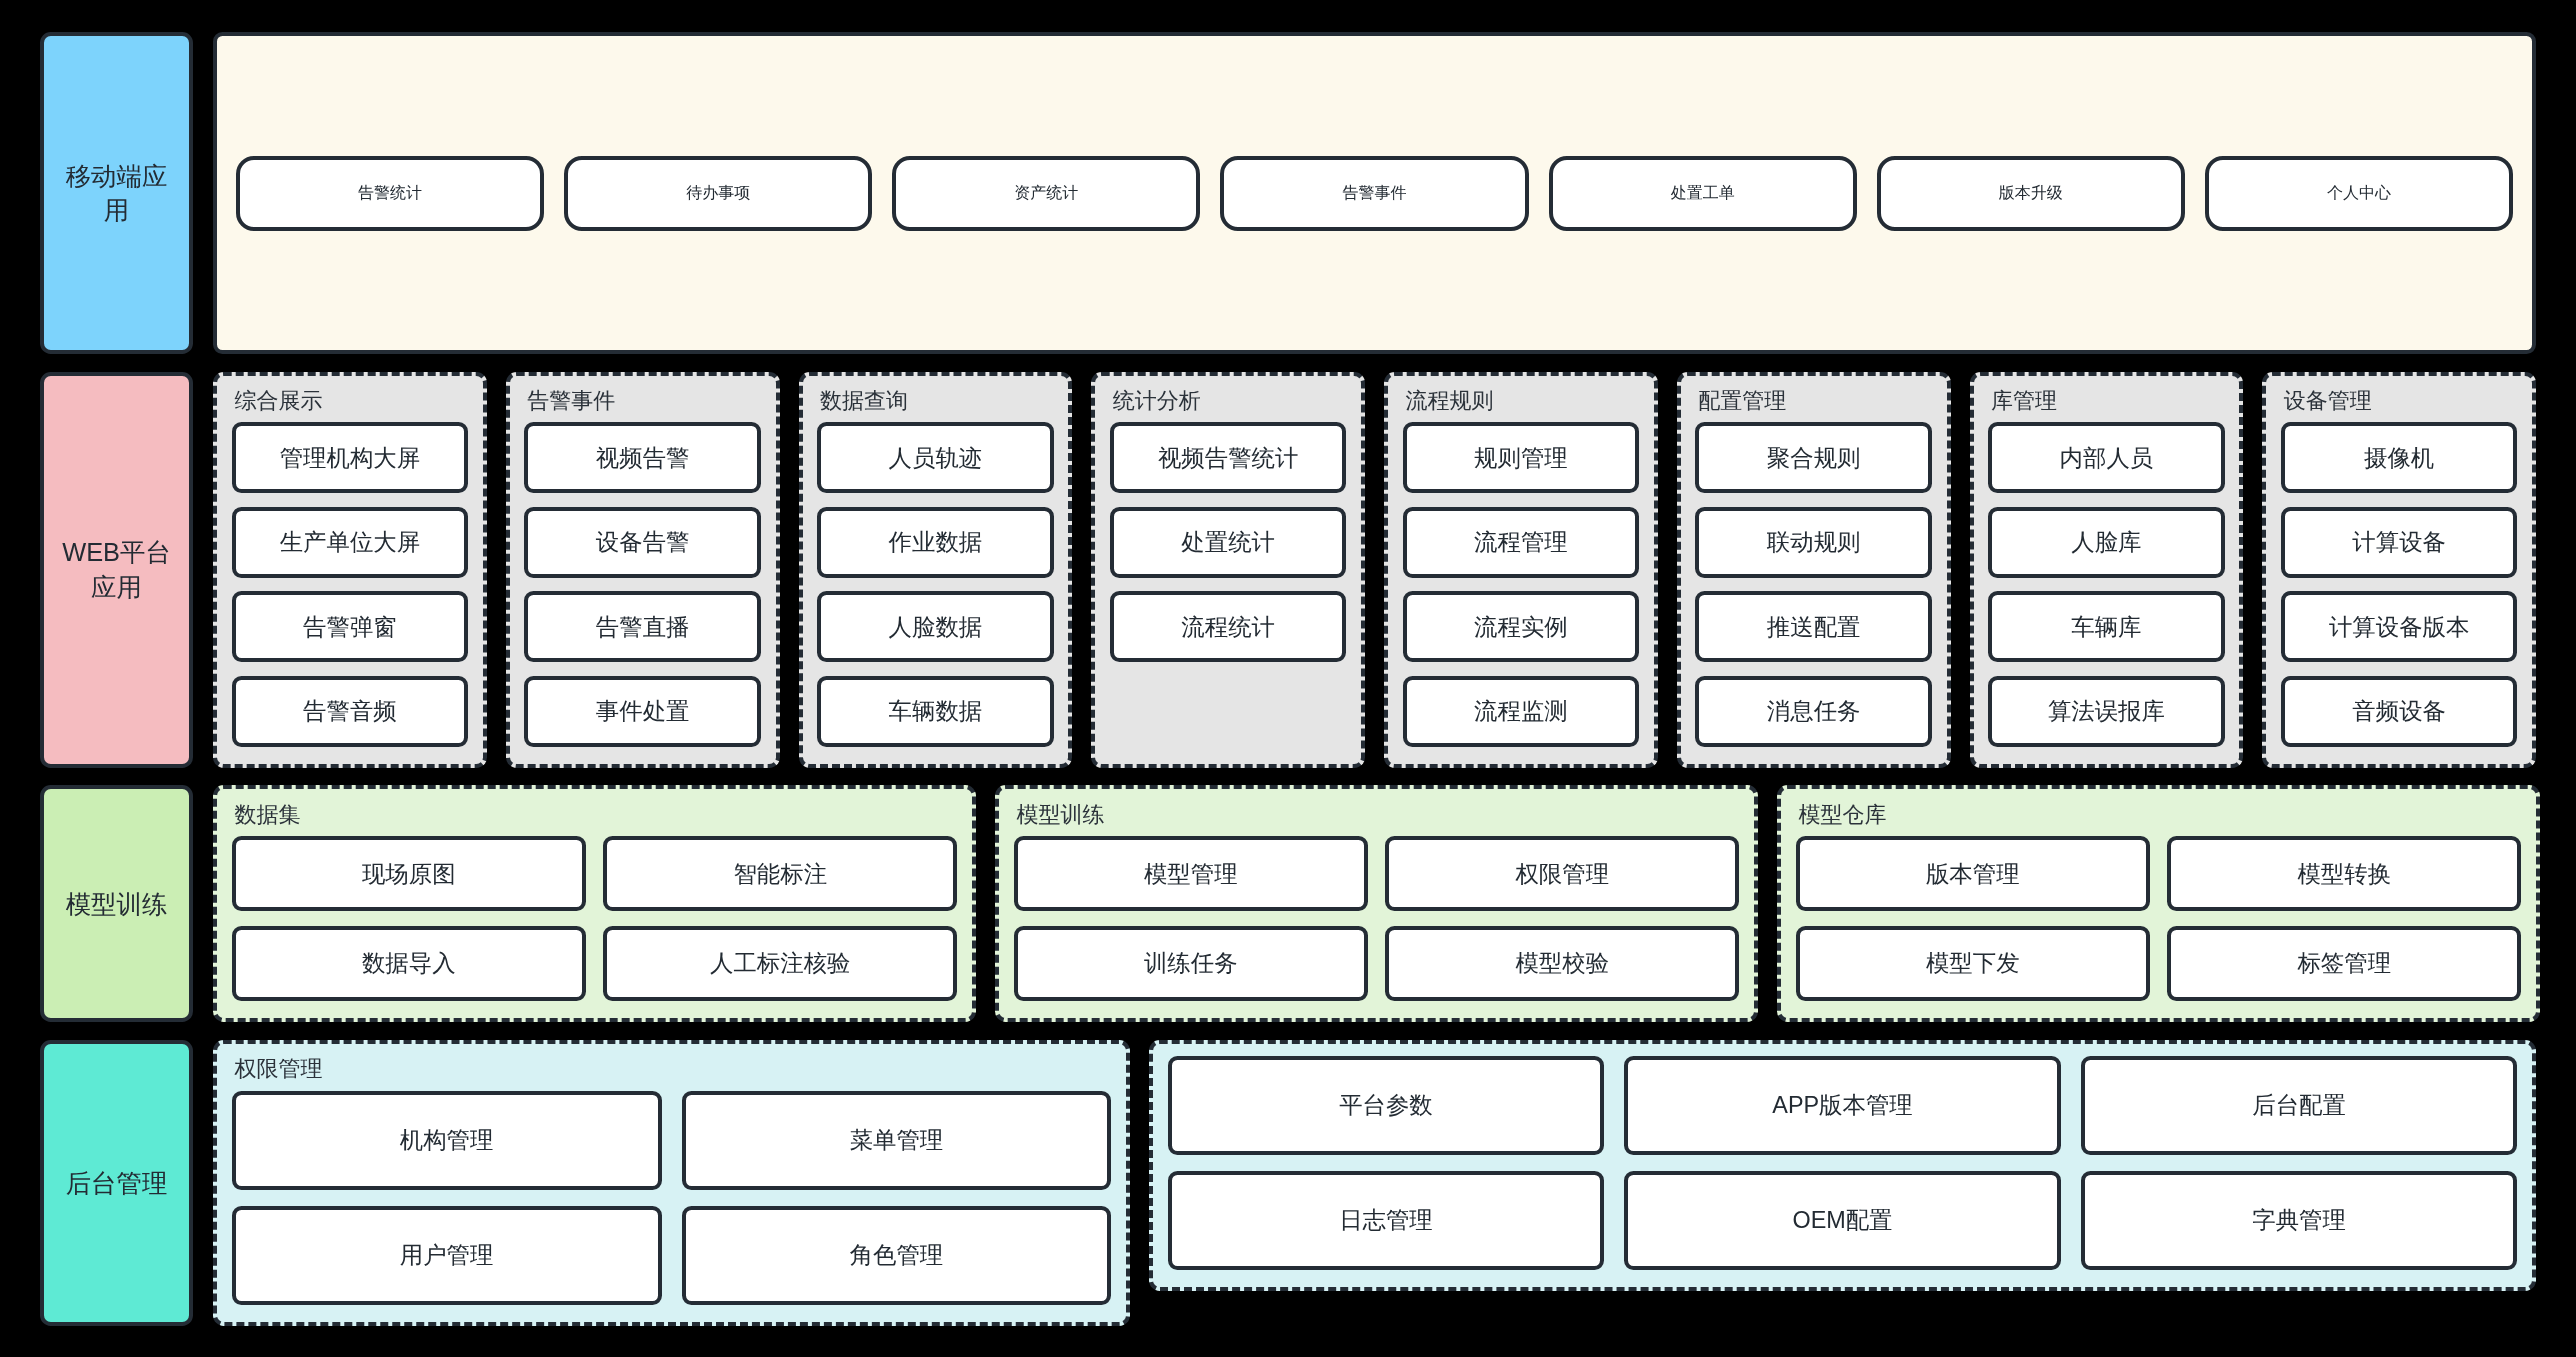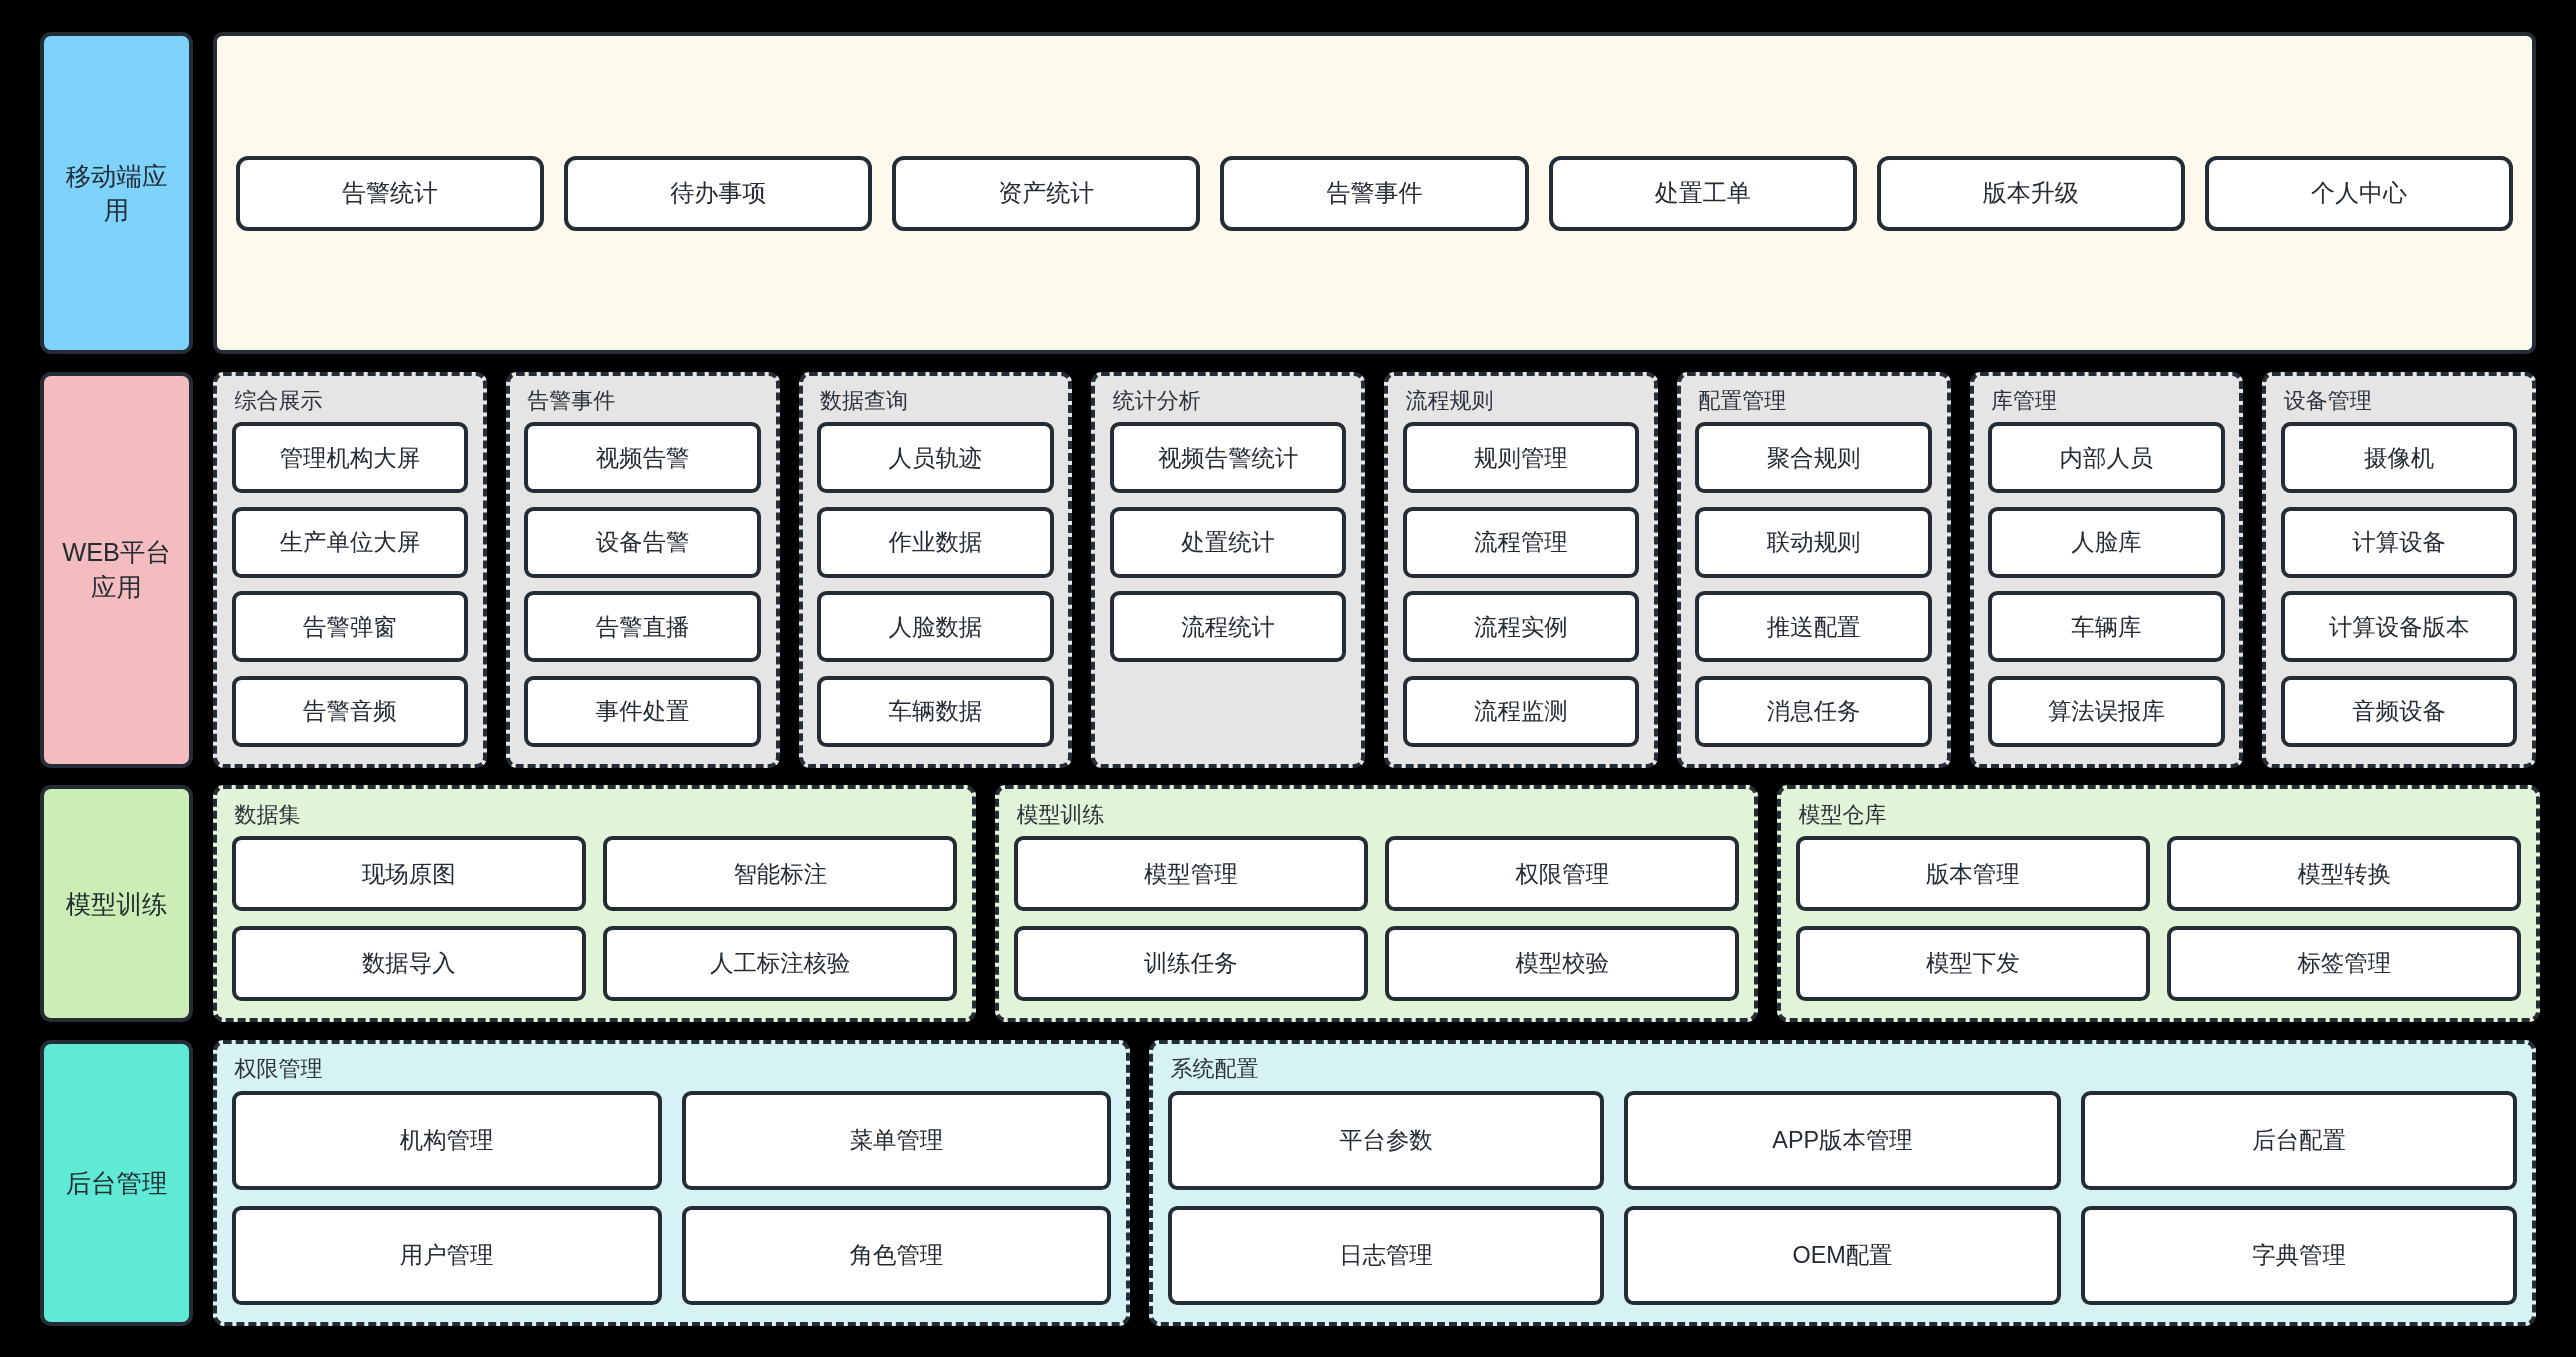--- a/index.html
+++ b/index.html
@@ -47,24 +47,24 @@
     border-radius:9.4px;
     display:flex;align-items:center;
     gap:20px;
     padding:17.4px 19px;
     box-sizing:border-box;
   }
   .chip{
     flex:1;
     background:#fff;
     border:4.7px solid #242c35;
-    border-radius:12px;
+    border-radius:18px;
     height:75px;
     display:flex;align-items:center;justify-content:center;
-    font-size:24px;
+    font-size:16px;
     box-sizing:border-box;
     white-space:nowrap;
   }
 
   
   .groups{flex:1;display:flex;gap:19px;align-items:flex-start;}
   .group{
     border:4.7px dashed #242c35;
     border-radius:10.7px;
     box-sizing:border-box;
@@ -265,21 +265,20 @@
         <div class="group-title">权限管理</div>
         <div class="tiles">
           <div class="tile">机构管理</div>
           <div class="tile">菜单管理</div>
           <div class="tile">用户管理</div>
           <div class="tile">角色管理</div>
         </div>
       </div>
 
       <div class="group cyan grp-sys">
-        <div class="group-title">系统配置</div>
         <div class="tiles">
           <div class="tile">平台参数</div>
           <div class="tile">APP版本管理</div>
           <div class="tile">后台配置</div>
           <div class="tile">日志管理</div>
           <div class="tile">OEM配置</div>
           <div class="tile">字典管理</div>
         </div>
       </div>
 

